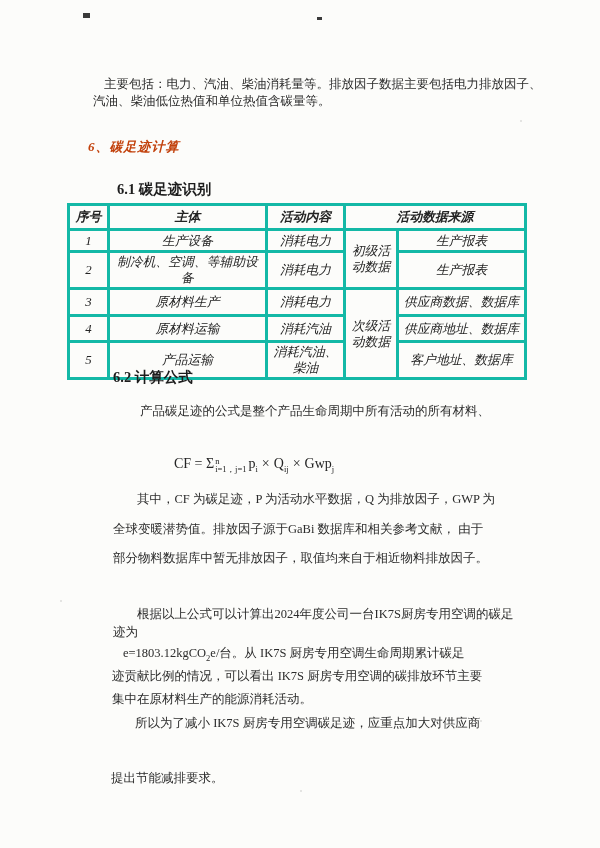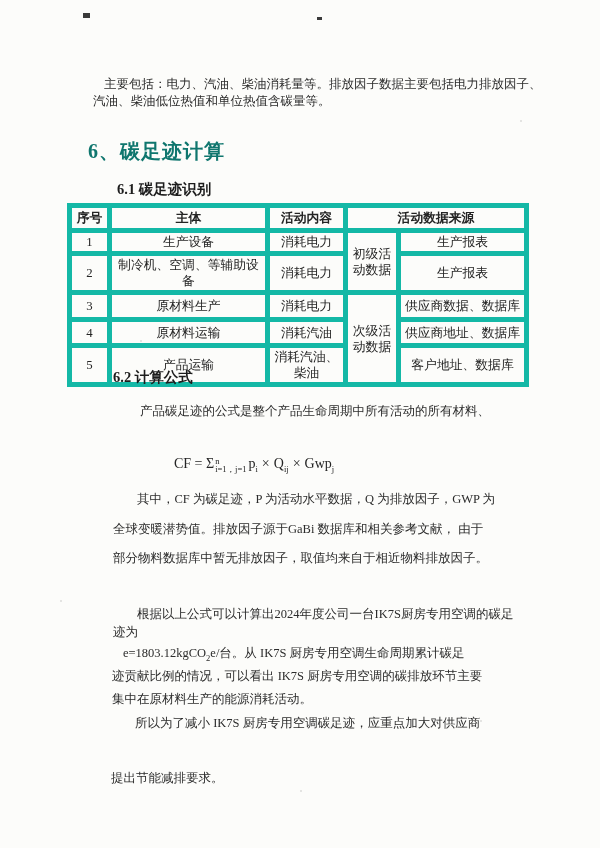--- a/index.html
+++ b/index.html
@@ -14,50 +14,52 @@
   }
   .line {
     position:absolute;
     white-space:nowrap;
     font-size:12.5px;
     line-height:17px;
     color:#2b2b2b;
   }
   .h1 {
     position:absolute;
-    font-size:20px;
+    font-size:13px;
     font-weight:bold;
-    color:#0f766e;
+    color:#c2410c;
     white-space:nowrap;
     letter-spacing:1px;
+    font-style:italic;
   }
   .h2 {
     position:absolute;
     font-size:14.5px;
     font-weight:bold;
     color:#1d1d1d;
     white-space:nowrap;
   }
   table.cf {
     position:absolute;
     left:67px; top:203px;
     width:457px;
     border-collapse:collapse;
     table-layout:fixed;
     font-size:12.8px;
     color:#242424;
   }
   table.cf td, table.cf th {
-    border:5px solid #14b8a6;
+    border:3px solid #14b8a6;
     text-align:center;
     vertical-align:middle;
     padding:1px 2px;
     font-weight:normal;
     line-height:16px;
     overflow:hidden;
+    font-style:italic;
   }
   table.cf th { font-weight:bold; }
   .formula {
     position:absolute;
     left:174px; top:456px;
     font-size:14px;
     white-space:nowrap;
     color:#242424;
   }
   .supsub {

